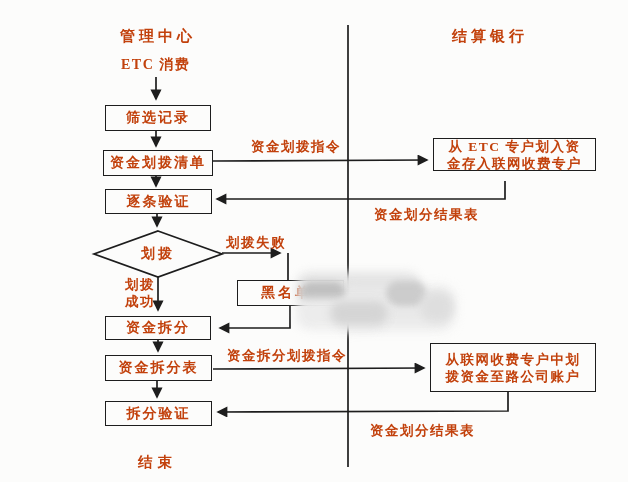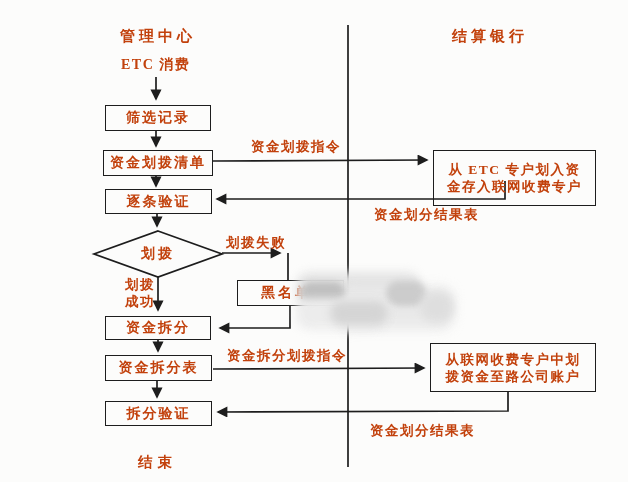--- a/index.html
+++ b/index.html
@@ -88,21 +88,21 @@
     <div>划拨</div>
     <div>成功</div>
   </div>
 
   <div class="box leftalign" style="left:237px; top:280px; width:107px; height:26px;">黑名单</div>
 
   <div class="box" style="left:105px; top:355px; width:107px; height:26px;">资金拆分表</div>
   <div class="box" style="left:105px; top:316px; width:106px; height:24px;">资金拆分</div>
   <div class="box" style="left:105px; top:401px; width:107px; height:25px;">拆分验证</div>
 
-  <div class="box twoline" style="left:433px; top:138px; width:163px; height:56px;margin-top:12px;">
+  <div class="box twoline" style="left:433px; top:138px; width:163px; height:33px;">
     <div>从 ETC 专户划入资</div>
     <div>金存入联网收费专户</div>
   </div>
   <div class="box twoline" style="left:430px; top:343px; width:166px; height:49px;">
     <div>从联网收费专户中划</div>
     <div>拨资金至路公司账户</div>
   </div>
 
   <div class="lbl" style="left:251px; top:138px;">资金划拨指令</div>
   <div class="lbl" style="left:374px; top:206px;">资金划分结果表</div>

